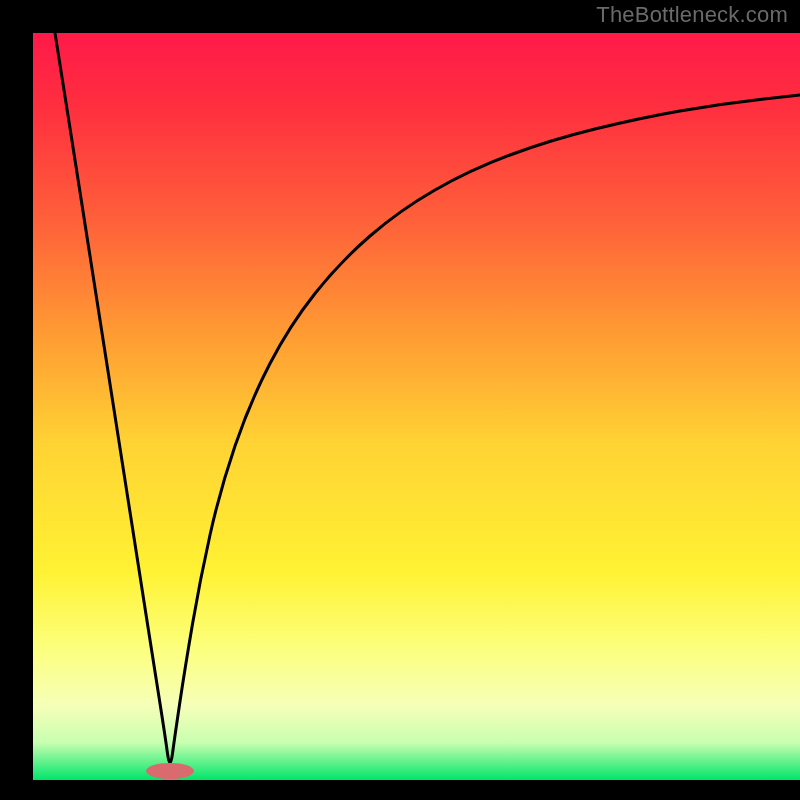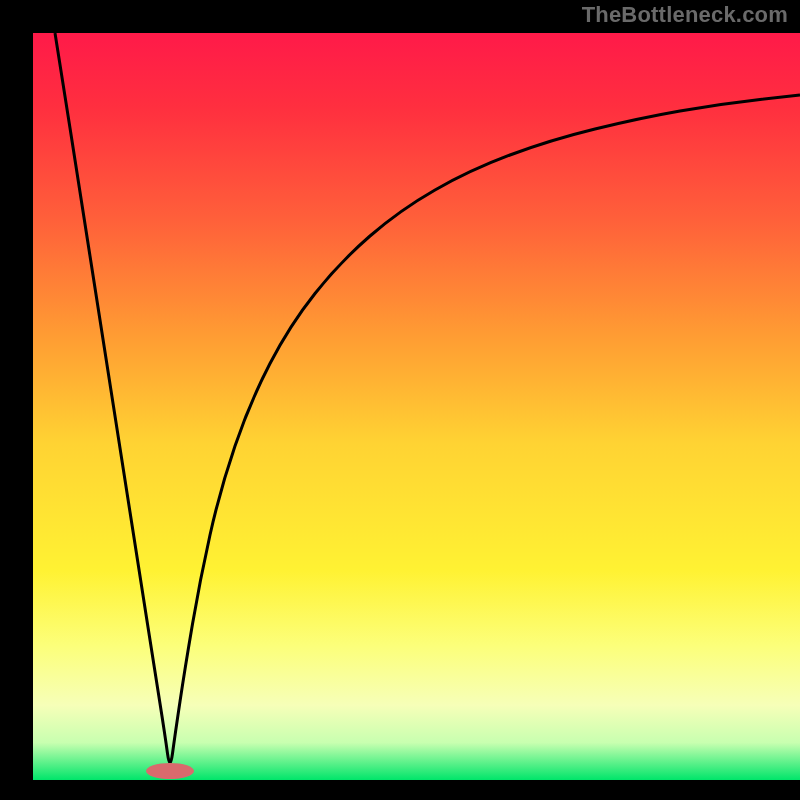--- a/index.html
+++ b/index.html
@@ -18,21 +18,21 @@
     width: 800px;
     height: 800px;
     background: #000;
   }
   .watermark {
     position: absolute;
     top: 2px;
     right: 12px;
     color: #6a6a6a;
     font-size: 22px;
-    font-weight: 700;
+    font-weight: 400;
     letter-spacing: 0.2px;
     user-select: none;
     text-align: center;
   }
   svg {
     position: absolute;
     top: 0;
     left: 0;
   }
 </style>

